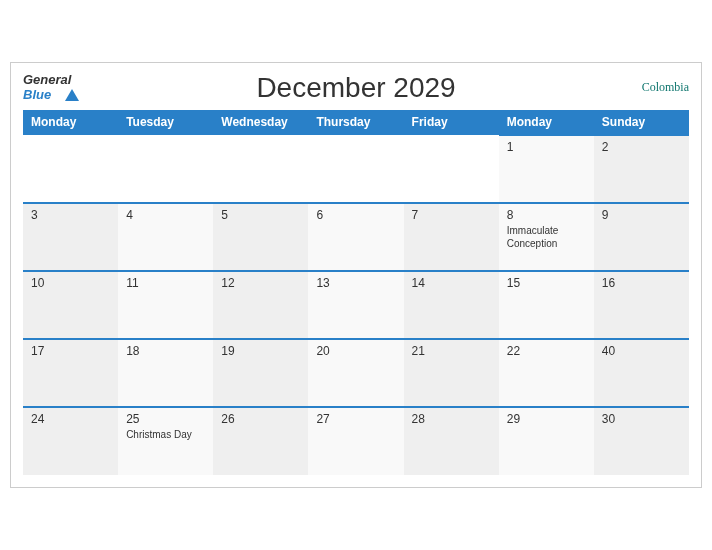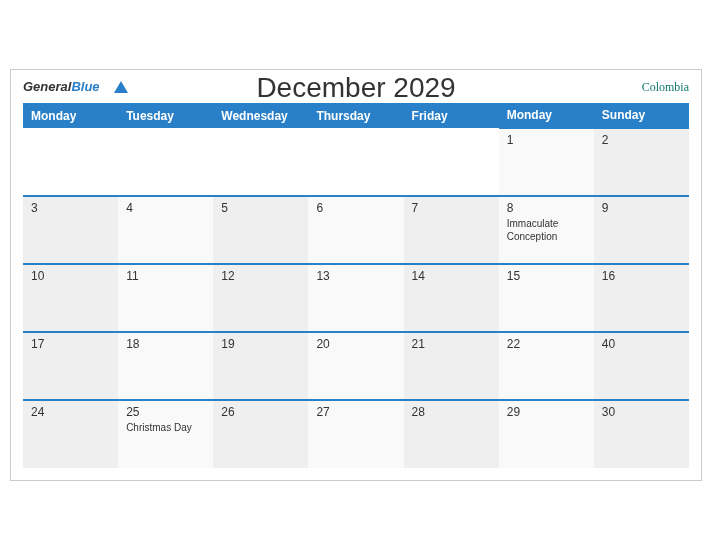--- a/index.html
+++ b/index.html
@@ -20,21 +20,21 @@
     }
     .header {
       display: flex;
       align-items: center;
       justify-content: space-between;
       margin-bottom: 8px;
       position: relative;
     }
     .logo {
       display: flex;
-      flex-direction: row;
+      flex-direction: column;
       align-items: flex-start;
       line-height: 1.1;
     }
     .logo-general {
       font-size: 13px;
       color: #333;
       font-style: italic;
       font-weight: bold;
     }
     .logo-blue {

